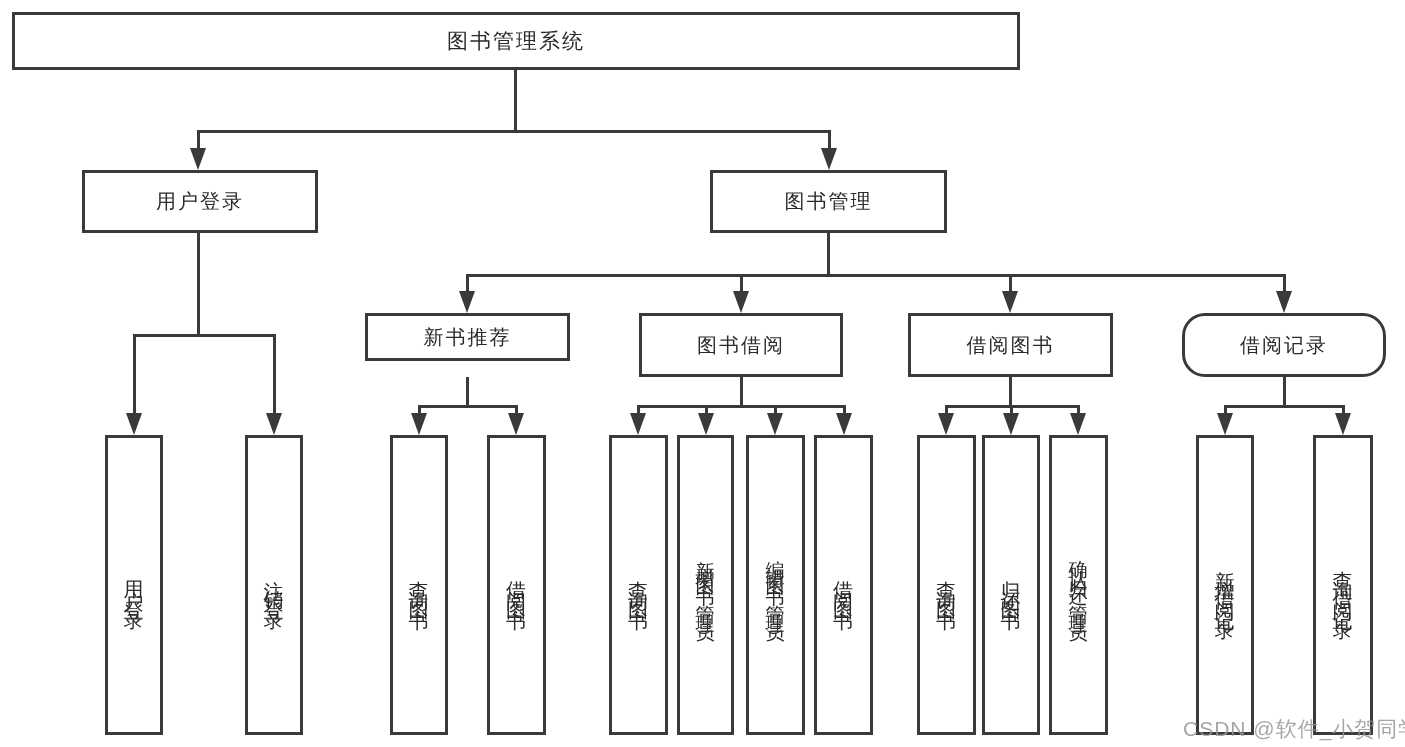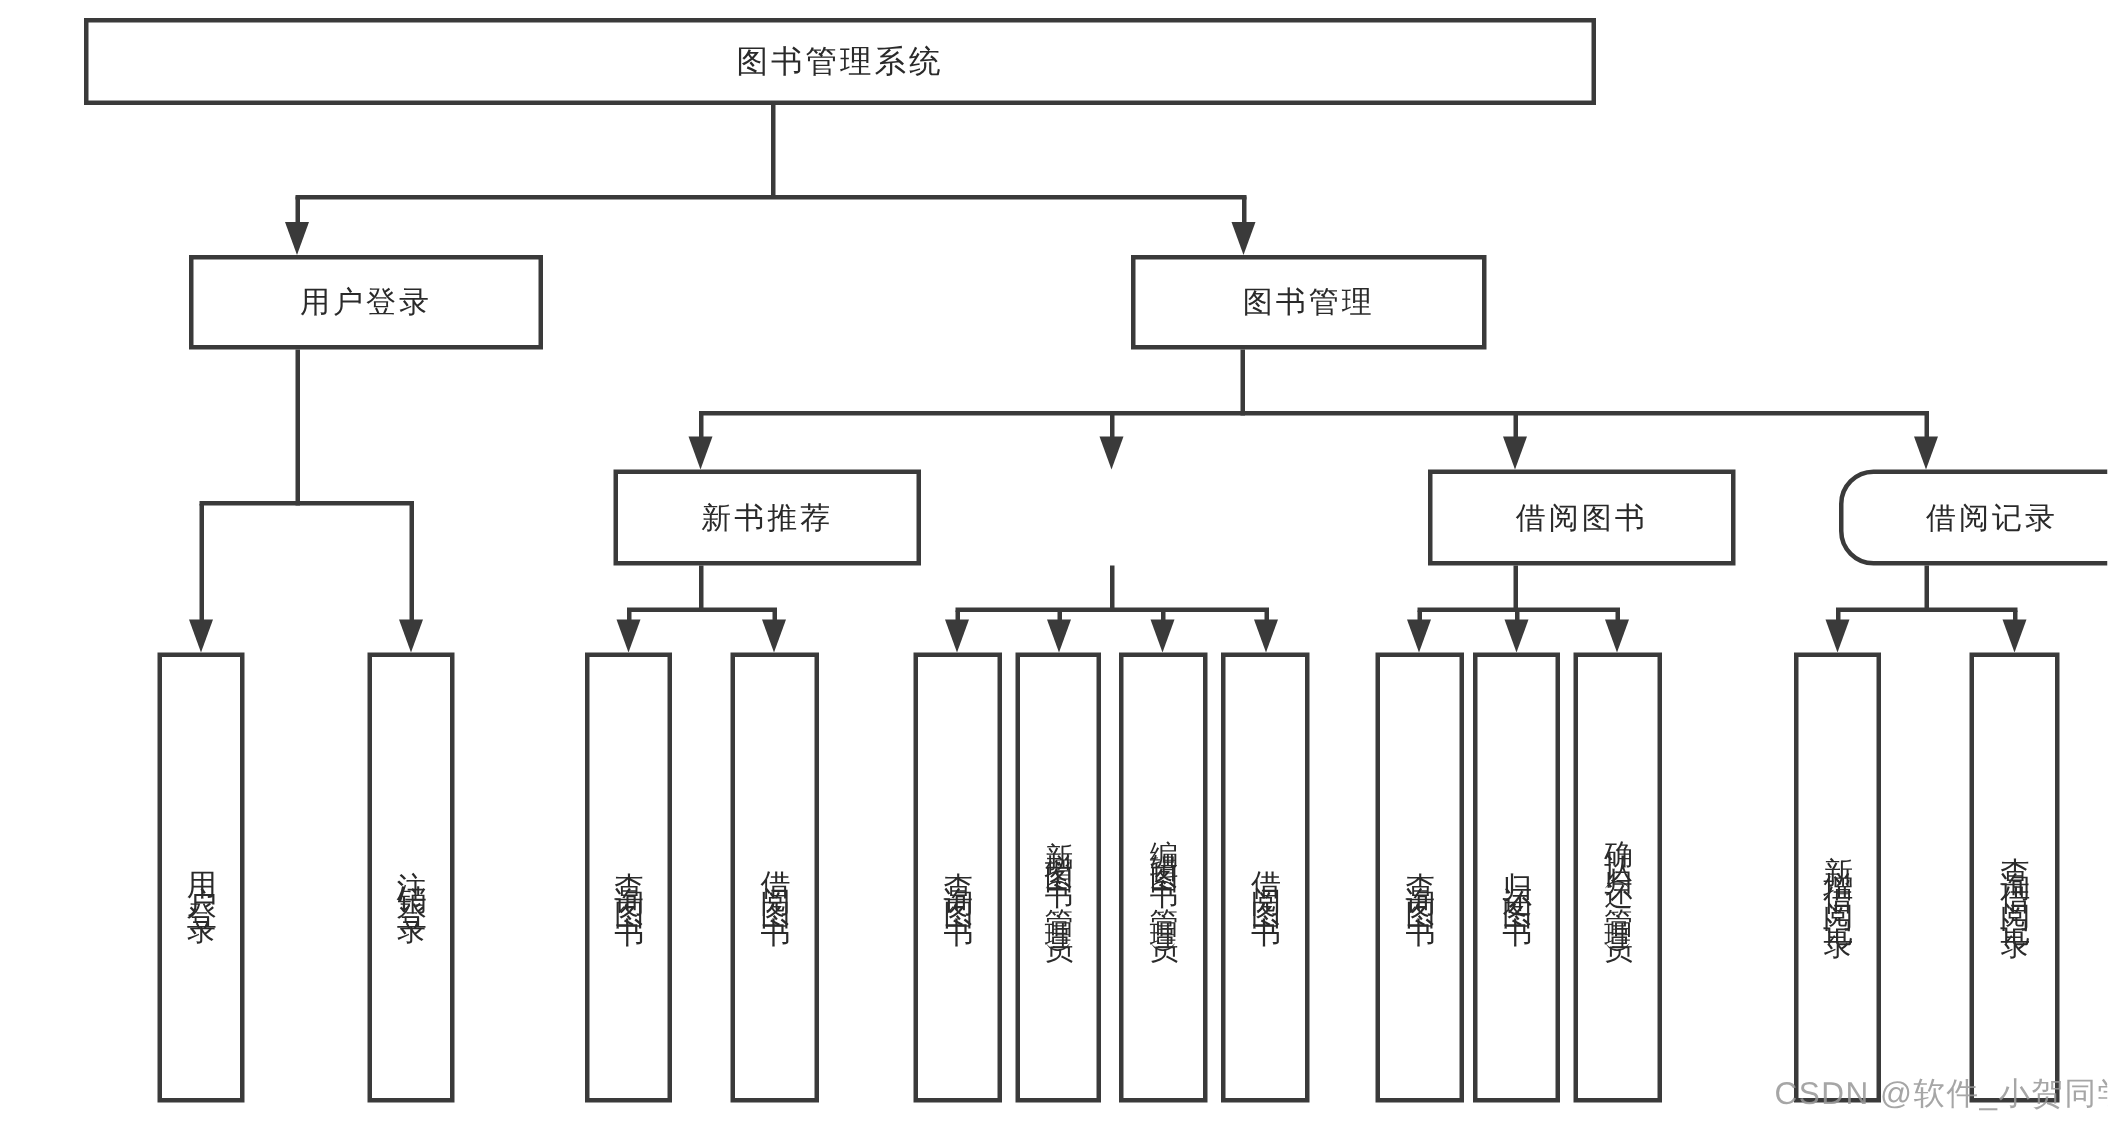--- a/index.html
+++ b/index.html
@@ -18,21 +18,20 @@
   }
   
   .box{
     position:absolute;
     box-sizing:border-box;
     border:3px solid var(--line);
     background:#fff;
     display:flex;
     align-items:center;
     justify-content:center;
-    margin-left:44px;
   }
   .box .lbl{
     color:var(--text);
     font-size:20px;
     letter-spacing:2px;
     white-space:nowrap;
   }
   .box.root .lbl{font-size:21px;}
   
   .vbox{
@@ -111,22 +110,25 @@
   <div class="line hline" style="left:466px;top:274px;width:820px;"></div>
   <div class="line vline" style="left:466px;top:276px;height:17px;"></div>
   <div class="line vline" style="left:740px;top:276px;height:17px;"></div>
   <div class="line vline" style="left:1009px;top:276px;height:17px;"></div>
   <div class="line vline" style="left:1283px;top:276px;height:17px;"></div>
   <div class="arrow" style="left:459px;top:291px;"></div>
   <div class="arrow" style="left:733px;top:291px;"></div>
   <div class="arrow" style="left:1002px;top:291px;"></div>
   <div class="arrow" style="left:1276px;top:291px;"></div>
 
-  <div class="box" style="left:365px;top:313px;width:205px;height:64px;">
+  <div class="box" style="left:365px;top:313px;width:205px;height:48px;">
     <span class="lbl">新书推荐</span>
+  </div>
+  <div class="box" style="left:639px;top:313px;width:204px;height:64px;">
+    <span class="lbl">图书借阅</span>
   </div>
   <div class="box" style="left:908px;top:313px;width:205px;height:64px;">
     <span class="lbl">借阅图书</span>
   </div>
   <div class="box" style="left:1182px;top:313px;width:204px;height:64px;border-radius:23px;">
     <span class="lbl">借阅记录</span>
   </div>
 
   <div class="line vline" style="left:466px;top:377px;height:30px;"></div>
   <div class="line hline" style="left:418px;top:405px;width:100px;"></div>

